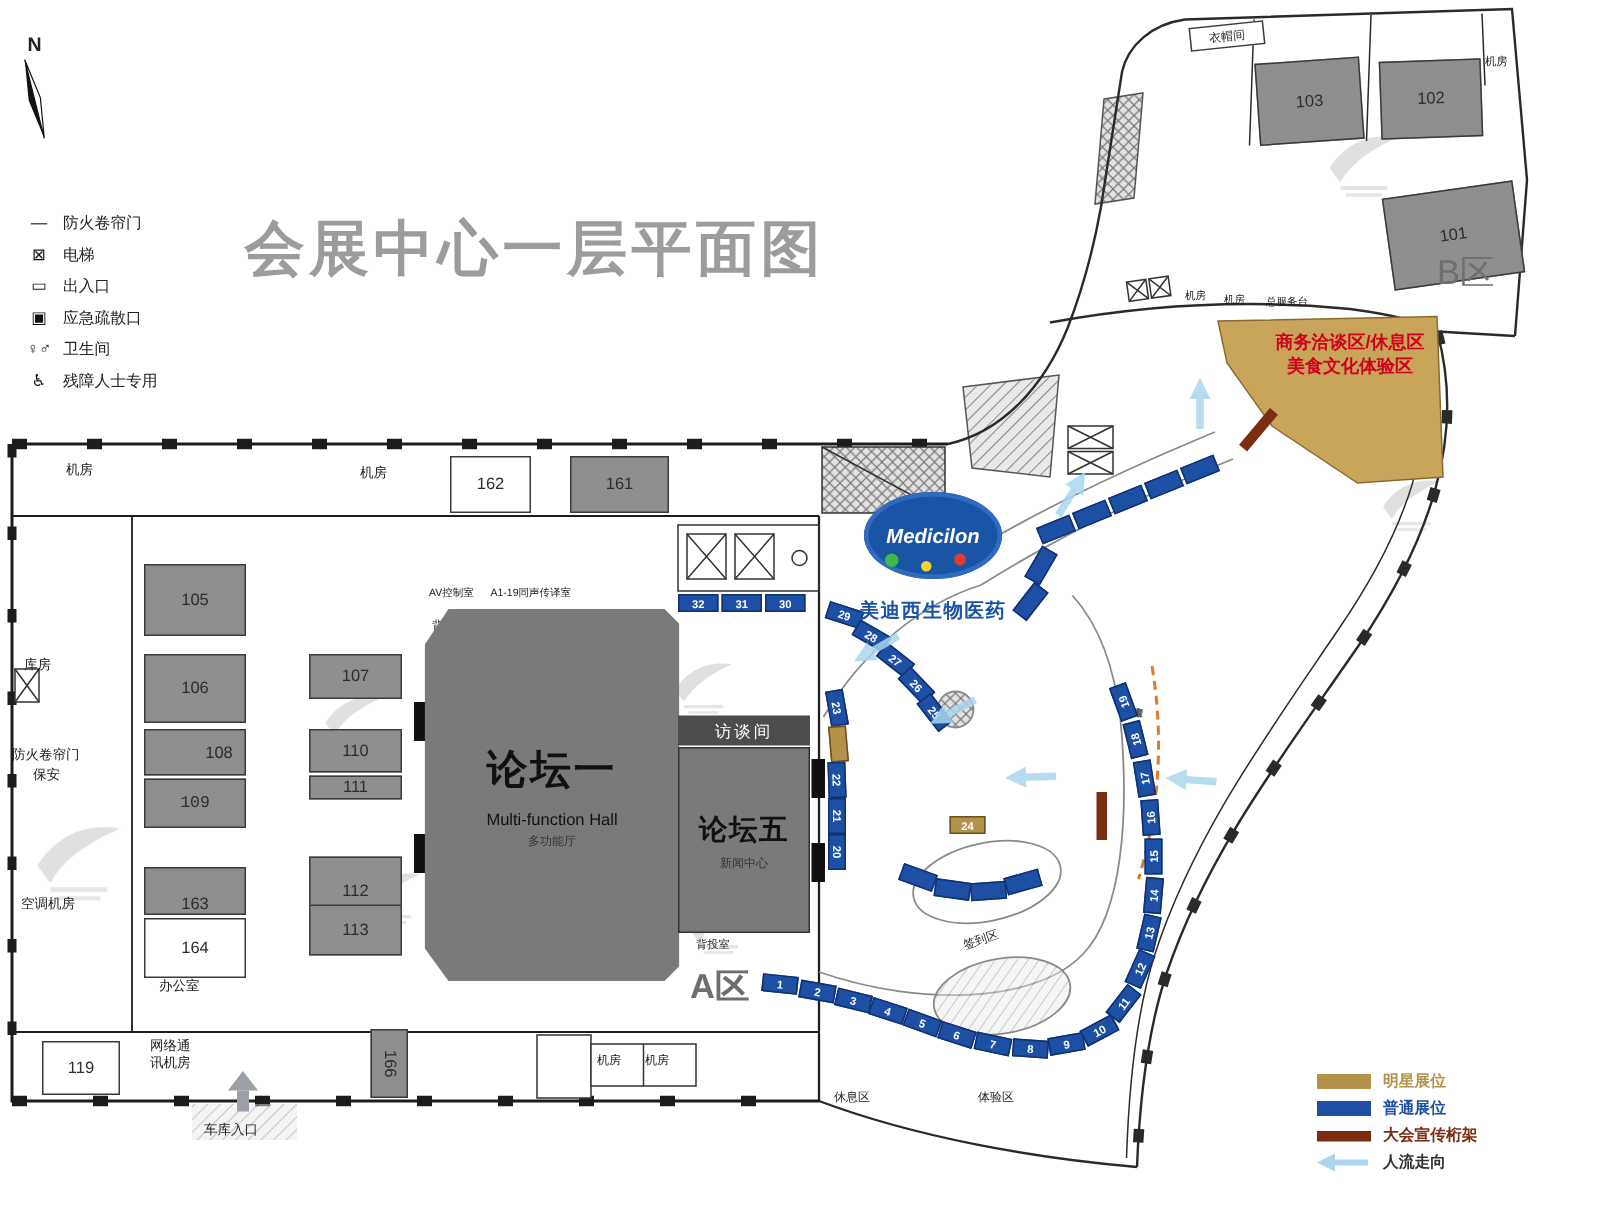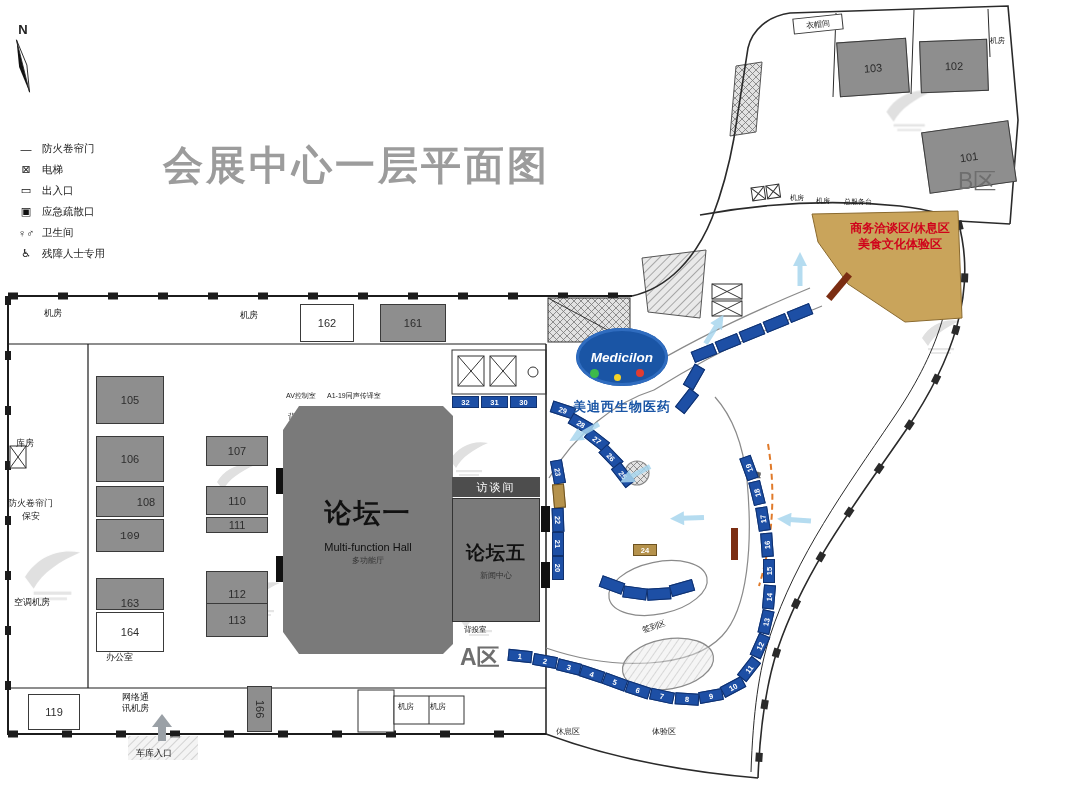--- a/index.html
+++ b/index.html
@@ -188,20 +188,43 @@
       </div>
       <div class="lt-row">
         <span class="lt-icon">♀♂</span>
         <span class="lt-label">卫生间</span>
       </div>
       <div class="lt-row">
         <span class="lt-icon">♿</span>
         <span class="lt-label">残障人士专用</span>
       </div>
     </div>
+  <div id="legend-bottom">
+      <div class="lb-row">
+        <span class="lb-sw" style="background: rgb(181, 146, 76);"></span>
+        <span class="lb-label" style="color: rgb(181, 146, 76);">明星展位</span>
+      </div>
+      <div class="lb-row">
+        <span class="lb-sw" style="background: rgb(29, 79, 165);"></span>
+        <span class="lb-label" style="color: rgb(29, 79, 165);">普通展位</span>
+      </div>
+      <div class="lb-row">
+        <span class="lb-sw" style="background: rgb(123, 45, 18); height: 7px;"></span>
+        <span class="lb-label" style="color: rgb(123, 45, 18);">大会宣传桁架</span>
+      </div>
+      <div class="lb-row">
+        <span class="lb-sw" style="background: none;">
+          <svg width="36" height="12">
+            <polygon points="12,0 0,6 12,12" fill="#a9d6ee"></polygon>
+            <path d="M10,6 L34,6" stroke="#a9d6ee" stroke-width="4"></path>
+          </svg>
+        </span>
+        <span class="lb-label" style="color: rgb(51, 51, 51);">人流走向</span>
+      </div>
+    </div>
 
   <div class="hall" id="forum-one">
     <div class="t">论坛一</div>
     <div class="en">Multi-function Hall</div>
     <div class="cn">多功能厅</div>
   </div>
   <div class="hall" id="forum-five">
     <div class="t">论坛五</div>
     <div class="cn">新闻中心</div>
   </div>
@@ -285,21 +308,21 @@
       </div>
     </div>
   <div id="labels-layer">
       <div class="lbl" style="left: 44px; top: 308px; font-size: 9px;">机房</div>
       <div class="lbl" style="left: 240px; top: 310px; font-size: 9px;">机房</div>
       <div class="lbl" style="left: 16px; top: 438px; font-size: 9px;">库房</div>
       <div class="lbl" style="left: 8px; top: 498px; font-size: 9px;">防火卷帘门</div>
       <div class="lbl" style="left: 22px; top: 511px; font-size: 9px;">保安</div>
       <div class="lbl" style="left: 14px; top: 597px; font-size: 9px;">空调机房</div>
       <div class="lbl" style="left: 106px; top: 628px; font-size: 9px; margin-top: 24px;">办公室</div>
-      <div class="lbl" style="left: 100px; top: 692px; font-size: 9px; margin-left: 22px;">网络通
+      <div class="lbl" style="left: 100px; top: 692px; font-size: 9px;">网络通
 讯机房</div>
       <div class="lbl" style="left: 398px; top: 702px; font-size: 8px;">机房</div>
       <div class="lbl" style="left: 430px; top: 702px; font-size: 8px;">机房</div>
       <div class="lbl" style="left: 136px; top: 748px; font-size: 9px;">车库入口</div>
       <div class="lbl" style="left: 460px; top: 644px; font-size: 23px; color: rgb(110, 110, 110); font-weight: bold;">A区</div>
       <div class="lbl" style="left: 958px; top: 168px; font-size: 23px; color: rgb(110, 110, 110); font-weight: normal;">B区</div>
       <div class="lbl" style="left: 642px; top: 622px; font-size: 8px; transform: rotate(-18deg);">签到区</div>
       <div class="lbl" style="left: 556px; top: 727px; font-size: 8px;">休息区</div>
       <div class="lbl" style="left: 652px; top: 727px; font-size: 8px;">体验区</div>
       <div class="lbl" style="left: 286px; top: 392px; font-size: 7px;">AV控制室</div>

